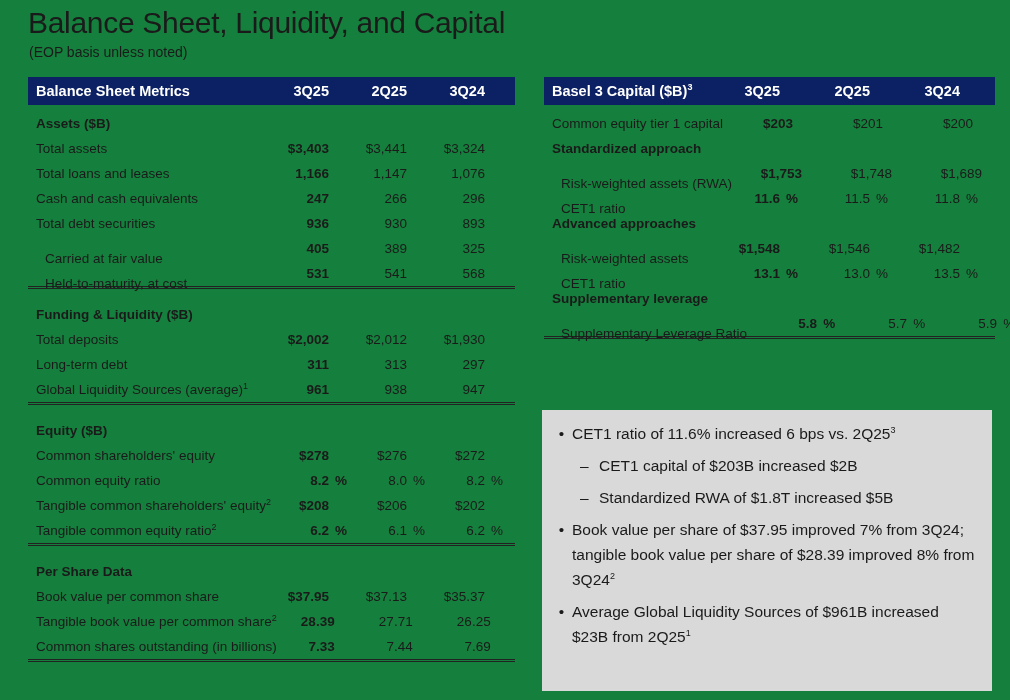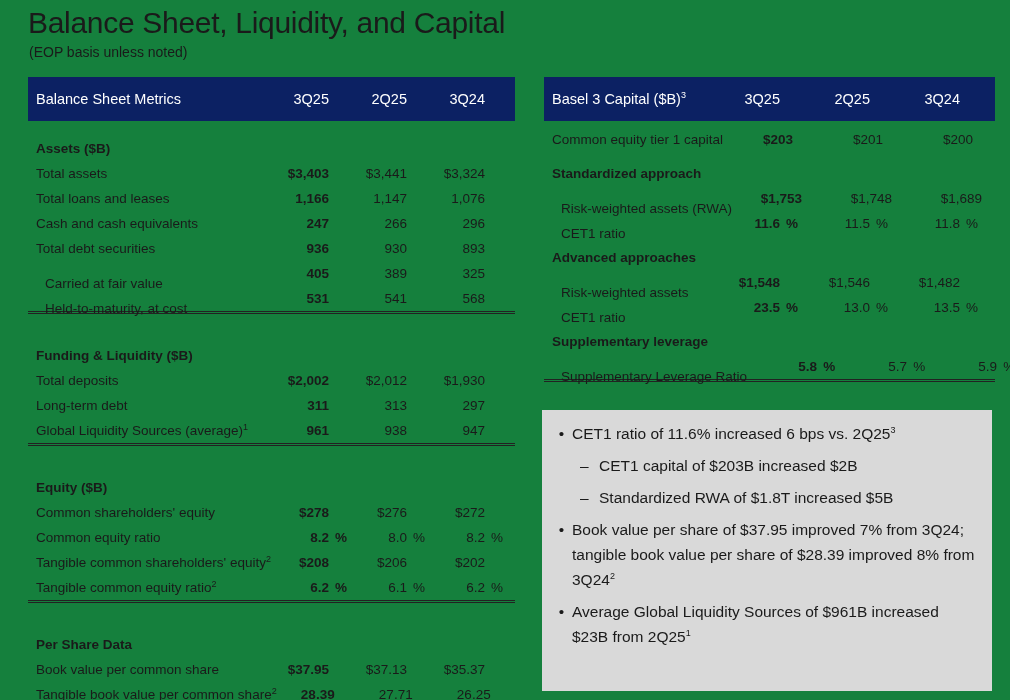--- a/index.html
+++ b/index.html
@@ -9,33 +9,33 @@
     font-family:"Liberation Sans", sans-serif; color:#1a1a1a; overflow:hidden;
   }
   .title { position:absolute; left:28px; top:6px; font-size:30px; font-weight:400; color:#1a1a1a; letter-spacing:-0.3px; }
   .subtitle { position:absolute; left:29px; top:44px; font-size:14px; color:#1a1a1a;text-align:right; }
 
   .tbl { position:absolute; top:77px; }
   .tbl-left  { left:28px;  width:487px; }
   .tbl-right { left:544px; width:451px; }
 
   .thead {
-    display:flex; align-items:center; height:44px;
-    background:#0c2163; color:#ffffff; font-weight:normal; font-size:14.5px;
+    display:flex; align-items:center; height:28px;
+    background:#0c2163; color:#ffffff; font-weight:bold; font-size:14.5px;
   }
   .thead .lbl { flex:1; padding-left:8px; white-space:nowrap; }
   .tbody { padding-top:6px; }
 
   .row { display:flex; align-items:center; height:25px; font-size:13.5px; white-space:nowrap; }
   .tbl-left  .row, .tbl-left  .thead { padding-right:10px; }
   .tbl-right .row, .tbl-right .thead { padding-right:15px; }
   .row .lbl { flex:1; padding-left:8px; }
   .row .lbl.ind { padding-left:17px;margin-top:20px; }
-  .row.section { font-weight:bold;margin-top:9px; }
-  .row.gap-before { margin-top:29px; }
+  .row.section { font-weight:bold; }
+  .row.gap-before { margin-top:13px; }
 
   .grp { display:flex; width:78px; flex:none; }
   .tbl-right .grp { margin-left:12px; }
   .grp .num { flex:1; text-align:right; }
   .grp .pct { width:20px; flex:none; text-align:left; padding-left:6px; }
   .b { font-weight:bold; }
 
   .divider { border-top:1px solid #222; border-bottom:1px solid #222; height:3px; }
   .dbl     { border-top:1px solid #222; border-bottom:1px solid #222; height:3px; margin-top:0px; }
 
@@ -414,21 +414,21 @@
             <span class="pct"></span>
           </span>
           <span class="grp">
             <span class="num">$1,482</span>
             <span class="pct"></span>
           </span>
         </div>
         <div class="row">
           <span class="lbl ind">CET1 ratio</span>
           <span class="grp">
-            <span class="num b">23.5</span>
+            <span class="num b">13.1</span>
             <span class="pct b">%</span>
           </span>
           <span class="grp">
             <span class="num">13.0</span>
             <span class="pct">%</span>
           </span>
           <span class="grp">
             <span class="num">13.5</span>
             <span class="pct">%</span>
           </span>

